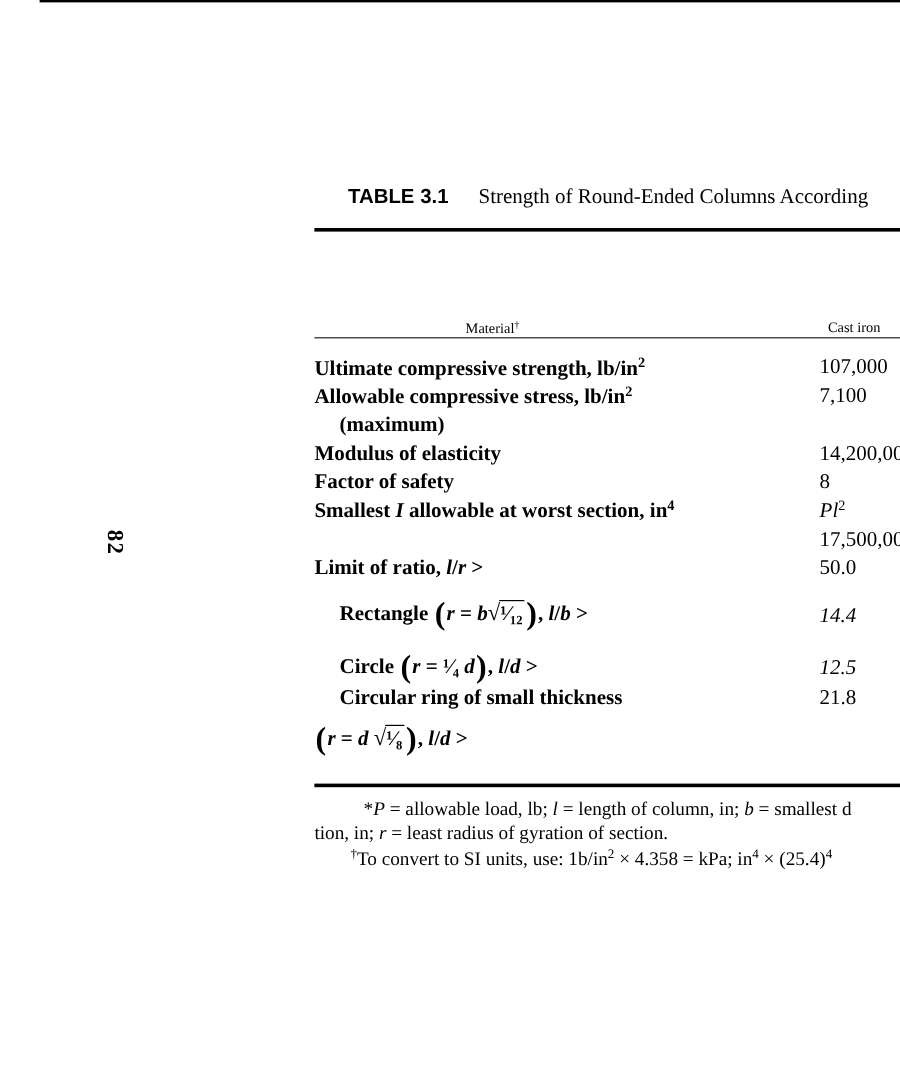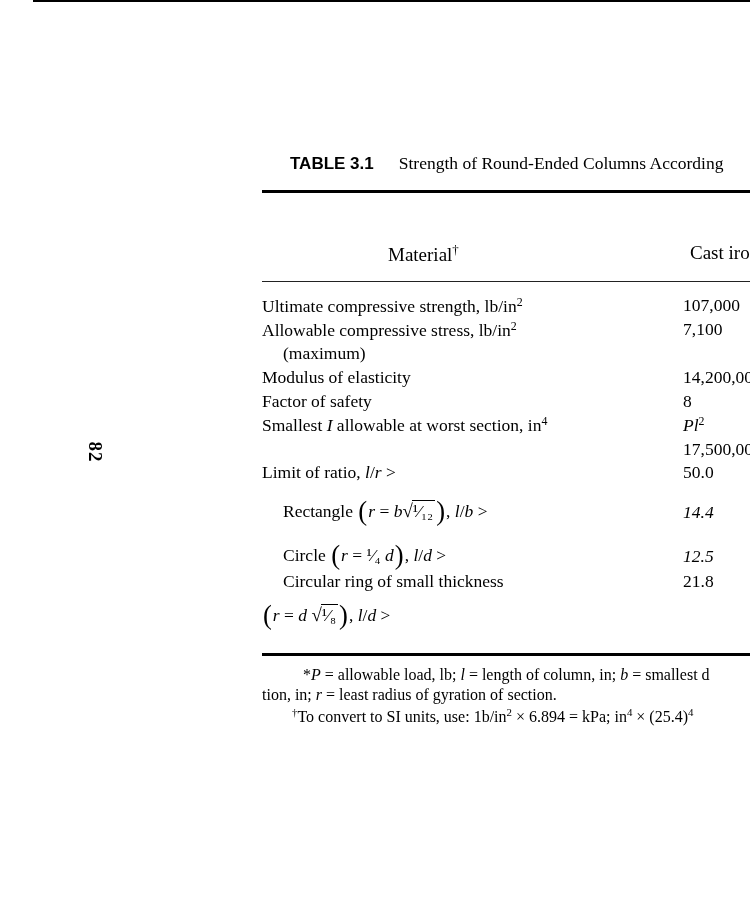--- a/index.html
+++ b/index.html
@@ -25,31 +25,31 @@
     font-family: "Liberation Sans", sans-serif;
     font-weight: bold; font-size: 17px;
   }
   .title-caption { font-size: 17.5px; margin-left: 25px; }
 
   .rule { position: absolute; background: #000; }
   .rule-thick-top  { left: 262px; top: 190px; width: 488px; height: 3px; }
   .rule-thin-head  { left: 262px; top: 281px; width: 488px; height: 1px; background:#222; }
   .rule-thick-bot  { left: 262px; top: 653px; width: 488px; height: 3px; }
 
-  .hdr { position: absolute; top: 242px; font-size: 19px; white-space: nowrap; }
+  .hdr { position: absolute; top: 266px; font-size: 12px; white-space: nowrap; }
   .hdr-material { left: 388px; }
   .hdr-col1 { left: 690px; }
 
   .row {
     position: absolute; left: 262px;
     width: 488px;
     font-size: 17.5px;
     white-space: nowrap;
   }
-  .row .lbl { display: inline-block; }
+  .row .lbl { display: inline-block; font-weight: bold; }
   .row.ind1 .lbl { margin-left: 21px; }
   .row.ind2 .lbl { }
   .row .val { position: absolute; left: 421px; top: 0; white-space: nowrap; }
   .row.frow .val { top: auto; bottom: 4px; font-style: italic; }
 
   .fn { position: absolute; font-size: 16px; white-space: nowrap; }
 
   
   .seg-p  { }
   .seg-i  { font-style: italic; }
@@ -122,15 +122,15 @@
     <span class="val"><span class="seg-p">21.8</span></span>
   </div>
   <div class="row ind2 frow" style="top:600px">
     <span class="lbl"><span class="seg-paren">(</span><span class="seg-i">r</span><span class="seg-p"> = </span><span class="seg-i">d </span><span class="seg-sqrt">√</span><span class="seg-rad">¹⁄₈</span><span class="seg-paren">)</span><span class="seg-p">, </span><span class="seg-i">l</span><span class="seg-p">/</span><span class="seg-i">d</span><span class="seg-p"> &gt;</span></span>
   </div>
 
   <div class="rule rule-thick-bot"></div>
 
   <div class="fn" style="left:303px; top:666px"><span class="seg-p">*</span><span class="seg-i">P</span><span class="seg-p"> = allowable load, lb; </span><span class="seg-i">l</span><span class="seg-p"> = length of column, in; </span><span class="seg-i">b</span><span class="seg-p"> = smallest d</span></div>
   <div class="fn" style="left:262px; top:686px"><span class="seg-p">tion, in; </span><span class="seg-i">r</span><span class="seg-p"> = least radius of gyration of section.</span></div>
-  <div class="fn" style="left:292px; top:706px"><span class="seg-sup">†</span><span class="seg-p">To convert to SI units, use: 1b/in</span><span class="seg-sup">2</span><span class="seg-p"> × 6.894 = kPa; in</span><span class="seg-sup">4</span><span class="seg-p"> × (25.4)</span><span class="seg-sup">4</span></div>
+  <div class="fn" style="left:292px; top:706px"><span class="seg-sup">†</span><span class="seg-p">To convert to SI units, use: 1b/in</span><span class="seg-sup">2</span><span class="seg-p"> × 4.358 = kPa; in</span><span class="seg-sup">4</span><span class="seg-p"> × (25.4)</span><span class="seg-sup">4</span></div>
 
 </div>
 
 </body></html>

